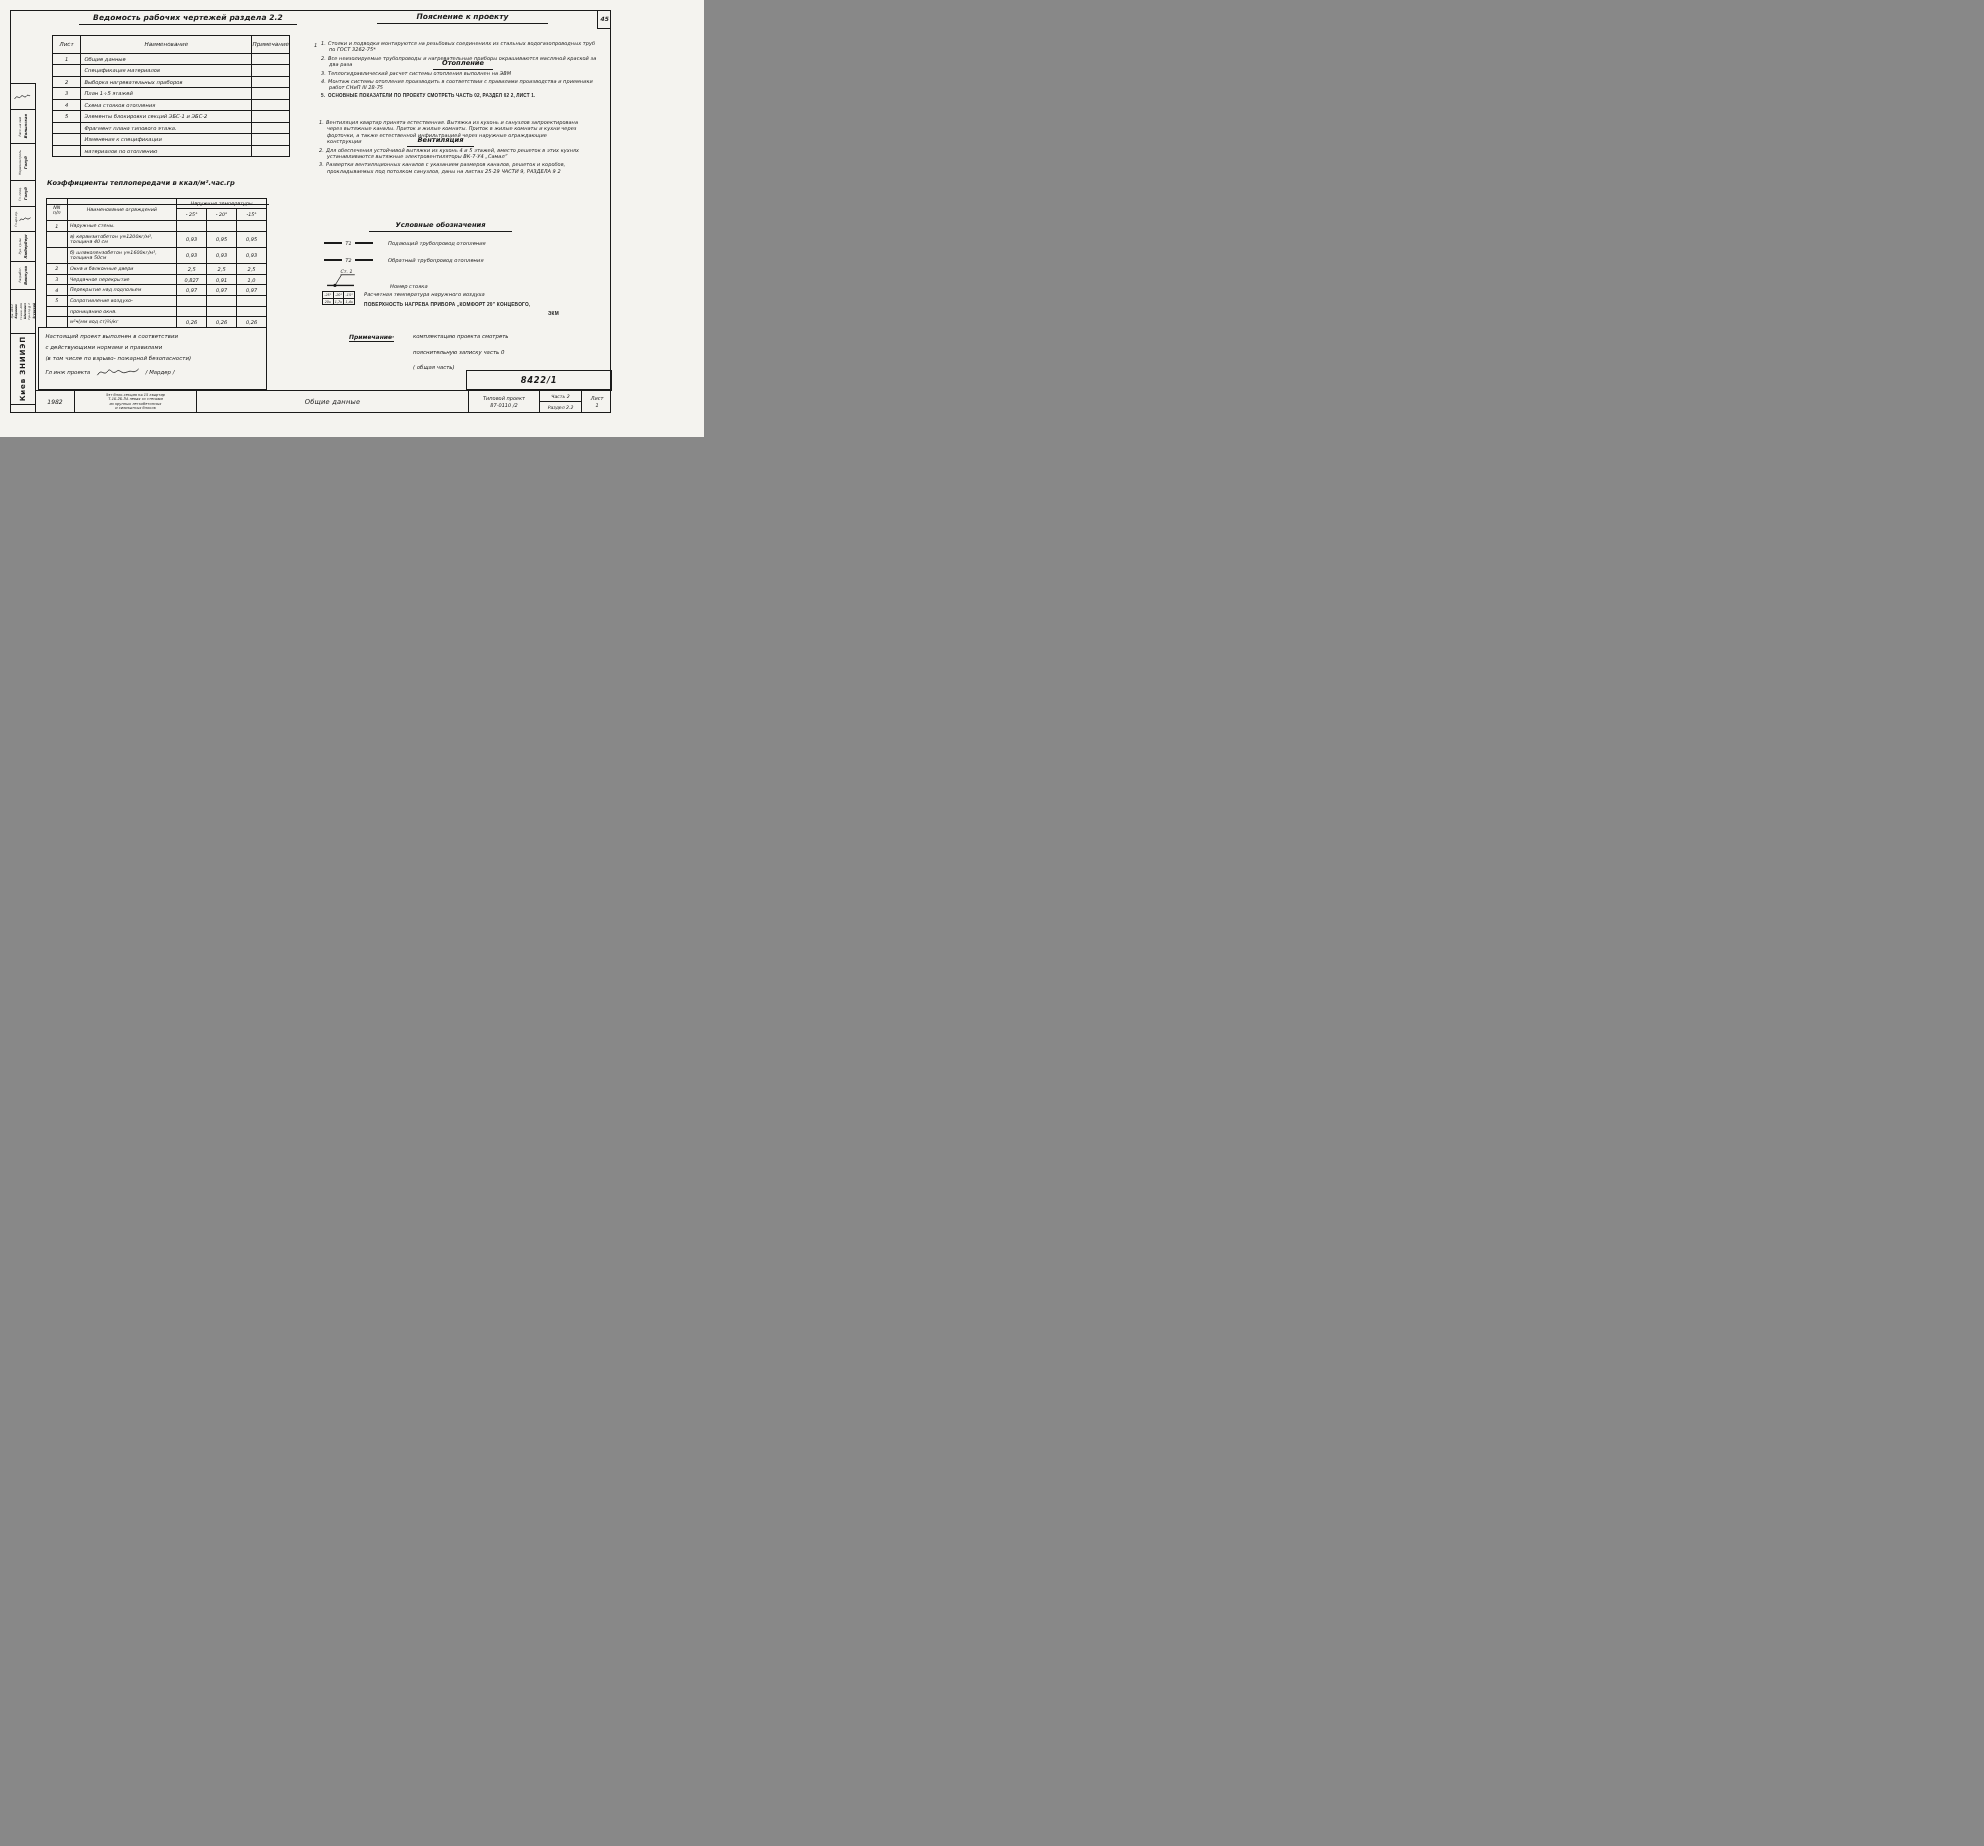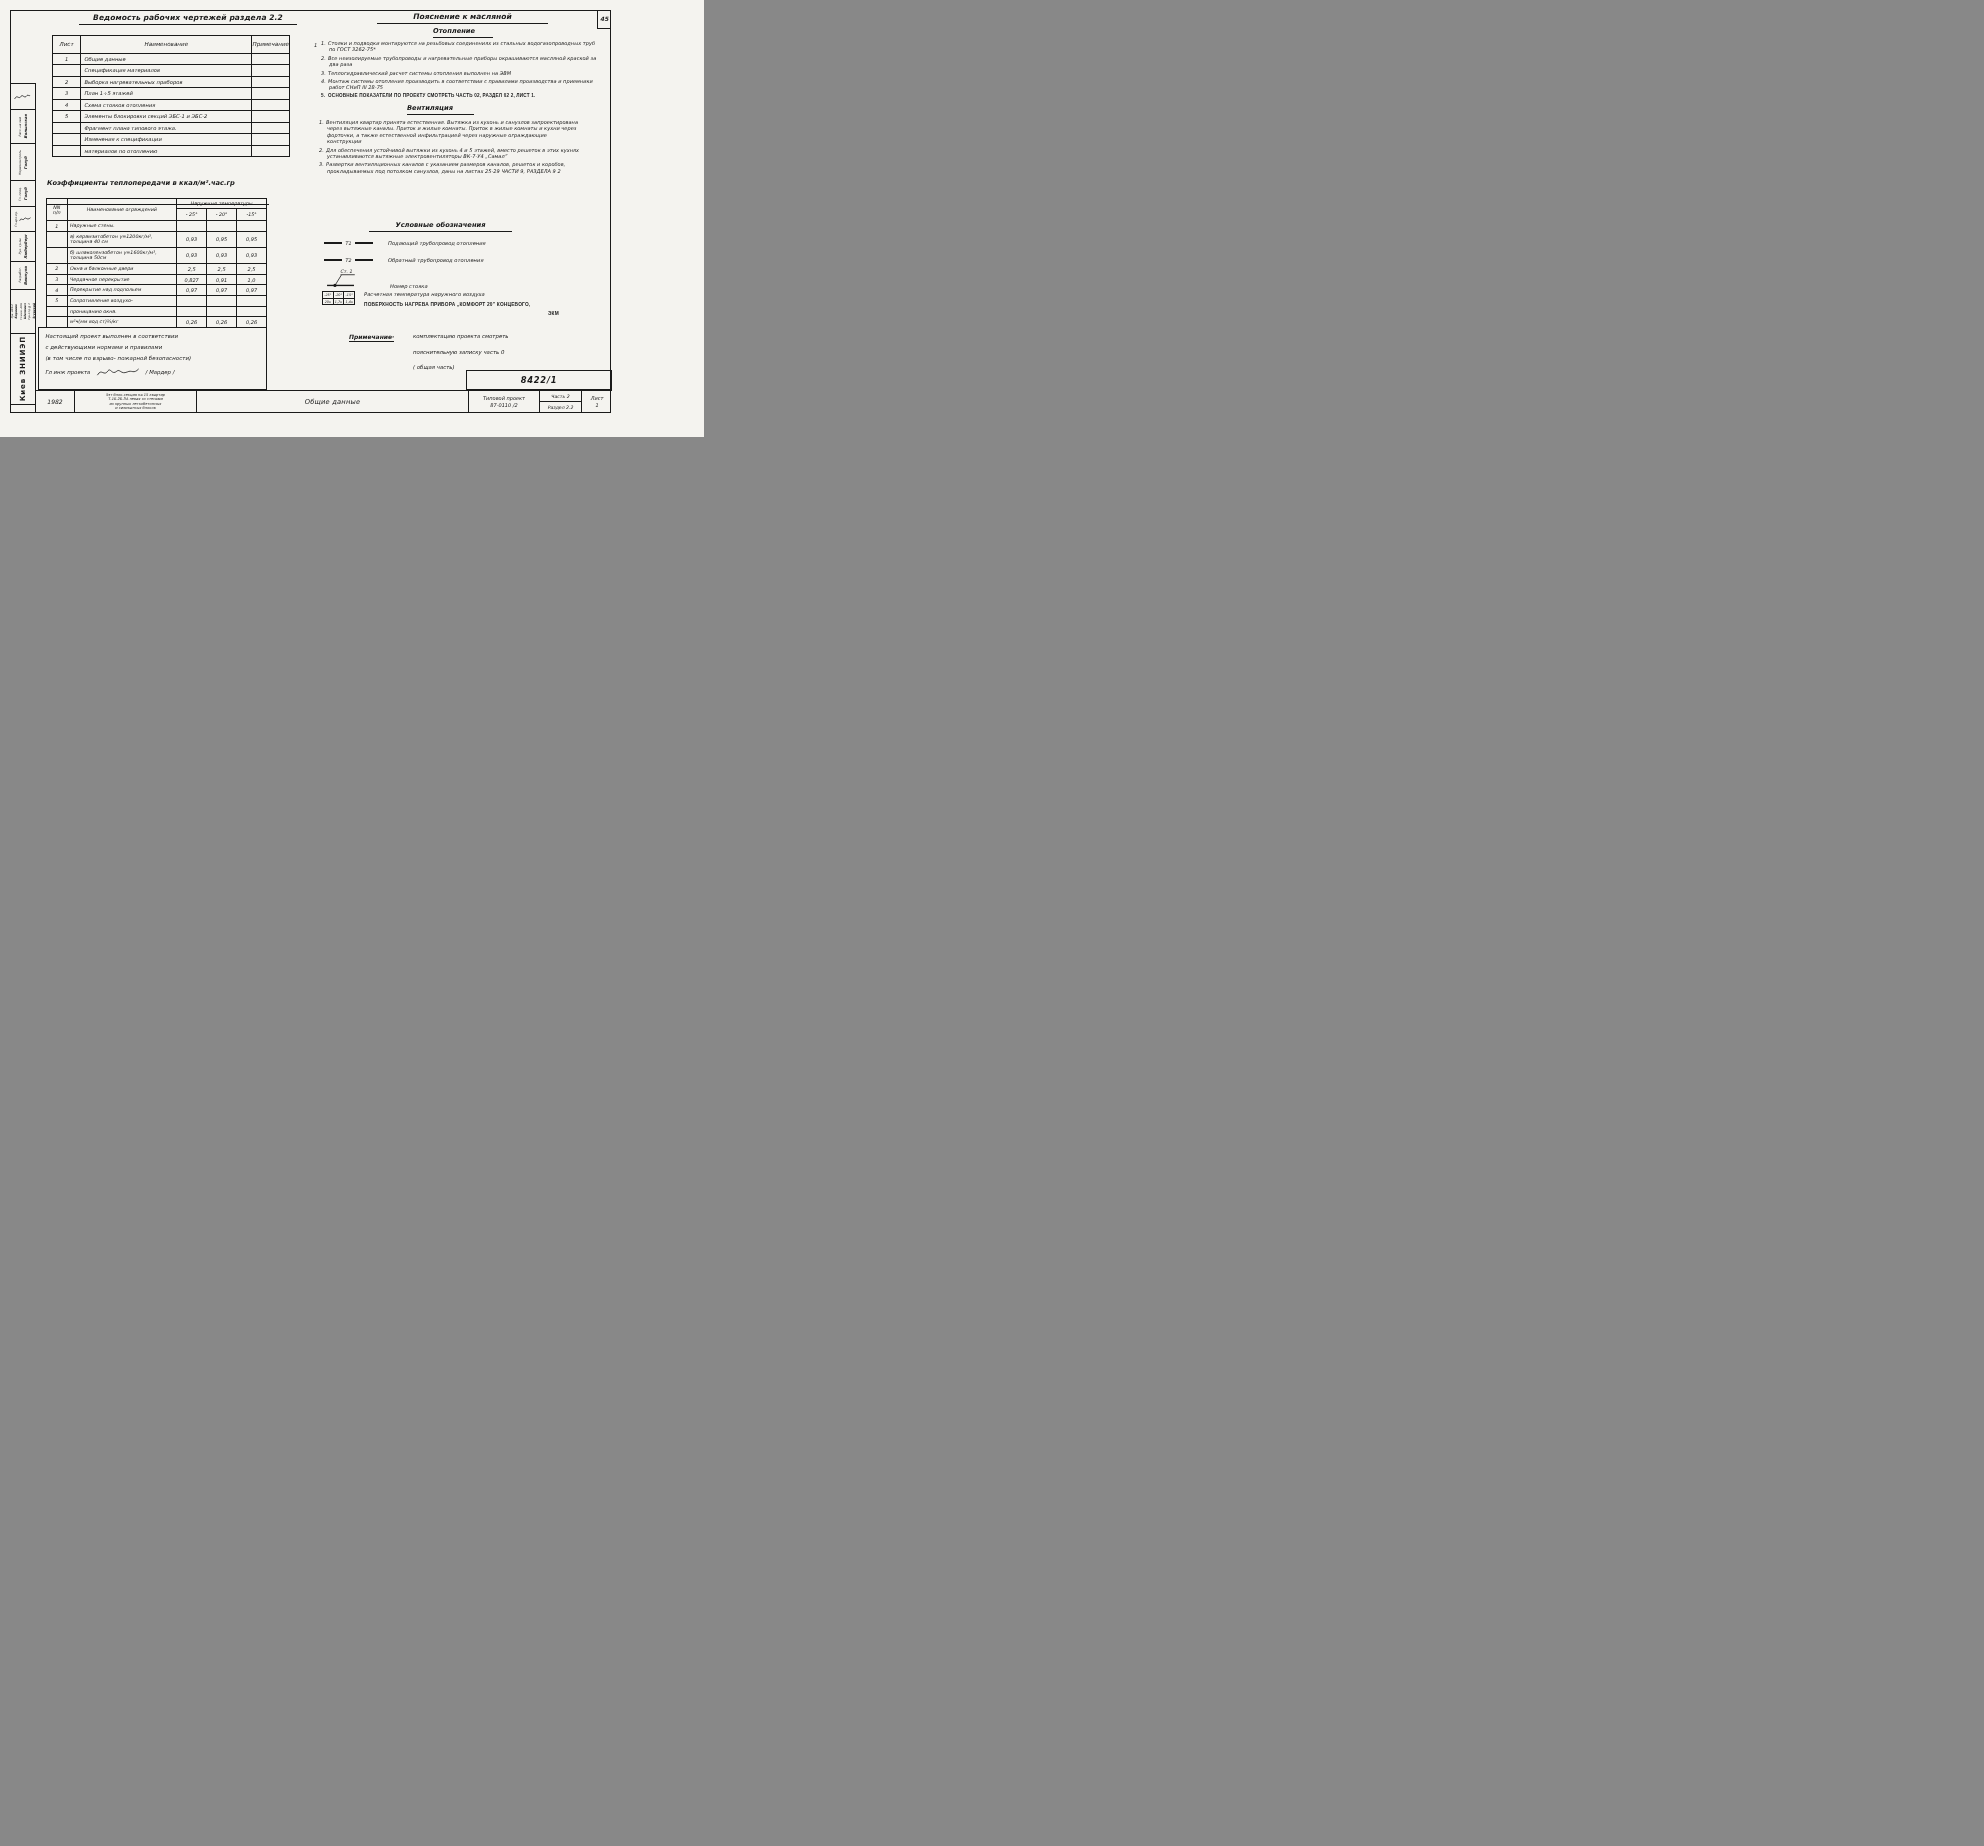--- a/index.html
+++ b/index.html
@@ -106,22 +106,22 @@
     border:1.4px solid #1a1a1a; display:flex; align-items:center; justify-content:center;
     font:700 italic 8.3px "DejaVu Sans", sans-serif; letter-spacing:0.8px;
   }
 
   
   .exp-title {
     position:absolute; left:377px; top:12px; width:171px; text-align:center;
     font:700 italic 7.5px "DejaVu Sans", sans-serif;
     border-bottom:1.4px solid #1a1a1a; padding-bottom:2.4px;
   }
-  .sec-title { position:absolute; text-align:left; font:700 italic 6.7px "DejaVu Sans", sans-serif;
-    border-bottom:1.4px solid #1a1a1a; padding-bottom:1.6px; }
+  .sec-title { position:absolute; text-align:center; font:700 italic 6.7px "DejaVu Sans", sans-serif;
+    border-bottom:1.4px solid #1a1a1a; padding-bottom:1.6px;margin-top:32px; }
   .margin-one { position:absolute; left:314px; top:42px; font:italic 5.2px "DejaVu Sans", sans-serif; }
   .notes { position:absolute; font:italic 5px "DejaVu Sans", sans-serif; }
   .note-item { padding-left:8px; text-indent:-8px; margin-bottom:2px; line-height:1.28; letter-spacing:0.04px; }
   .note-item .n { display:inline-block; width:7.1px; text-indent:0; }
   .note-item.caps { font:700 4.6px "Liberation Sans", sans-serif; font-style:normal; letter-spacing:0.2px; }
 
   
   .leg-title { position:absolute; left:369px; top:221px; width:143px; text-align:center;
     font:700 italic 6.7px "DejaVu Sans", sans-serif; border-bottom:1.4px solid #1a1a1a; padding-bottom:2px; }
   .legrow { position:absolute; display:flex; align-items:center; gap:4px; font:italic 5.2px "DejaVu Sans", sans-serif; }
@@ -403,21 +403,21 @@
     <div class="bcell b-part">
       <div>Часть 2</div>
       <div>Раздел 2.2</div>
     </div>
     <div class="bcell b-sheet">
       <div>Лист</div>
       <div>1</div>
     </div>
   </div>
 
-  <div class="exp-title">Пояснение к масляной</div>
+  <div class="exp-title">Пояснение к проекту</div>
   <div class="sec-title" style="left:433px; top:27px; width:60px;">Отопление</div>
   <div class="margin-one">1</div>
 
   <div class="notes" style="left:321px; top:40px; width:278px;">
     <div class="note-item"><span class="n">1.</span><span>Стояки и подводки монтируются на резьбовых соединениях из стальных водогазопроводных труб по ГОСТ 3262-75*</span></div>
     <div class="note-item"><span class="n">2.</span><span>Все неизолируемые трубопроводы и нагревательные приборы окрашиваются масляной краской за два раза</span></div>
     <div class="note-item"><span class="n">3.</span><span>Теплогидравлический расчет системы отопления выполнен на ЭВМ</span></div>
     <div class="note-item"><span class="n">4.</span><span>Монтаж системы отопления производить в соответствии с правилами производства и приемники работ СНиП III 28-75</span></div>
     <div class="note-item caps"><span class="n">5.</span><span>ОСНОВНЫЕ ПОКАЗАТЕЛИ ПО ПРОЕКТУ СМОТРЕТЬ ЧАСТЬ 02, РАЗДЕЛ 02 2, ЛИСТ 1.</span></div>
   </div>

